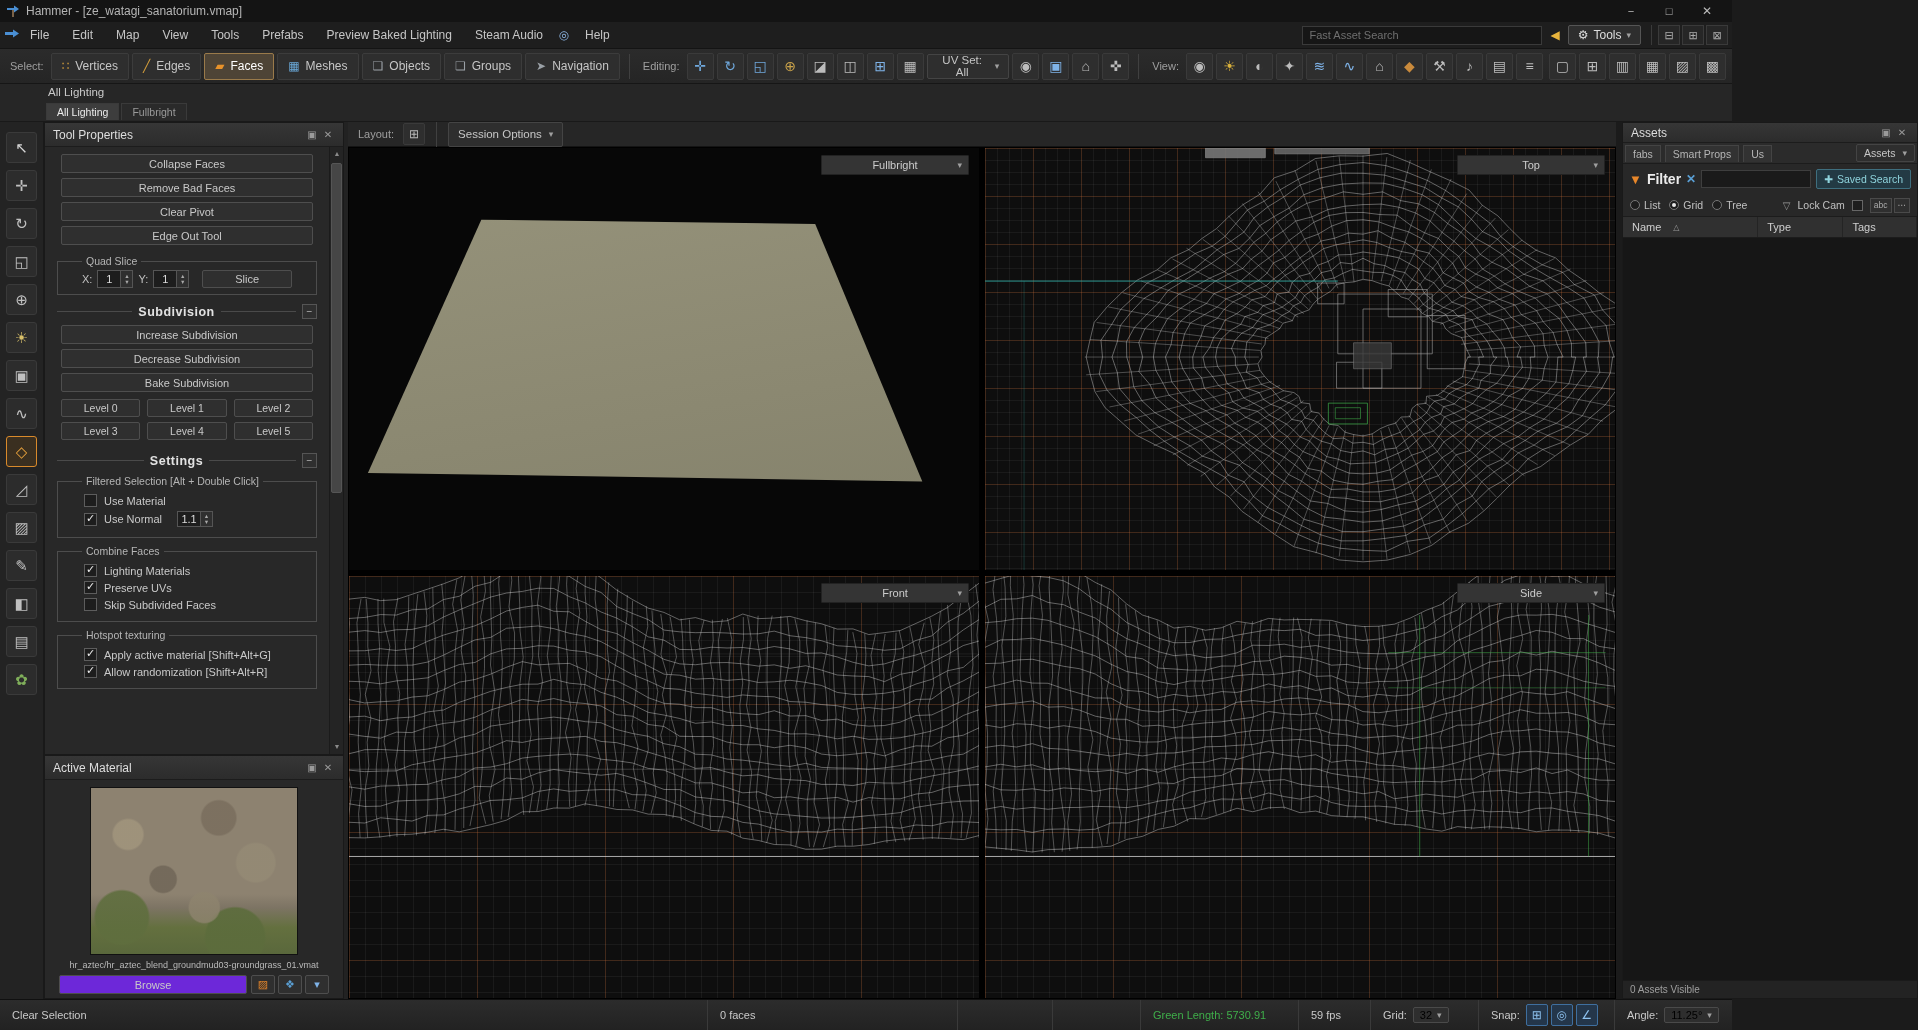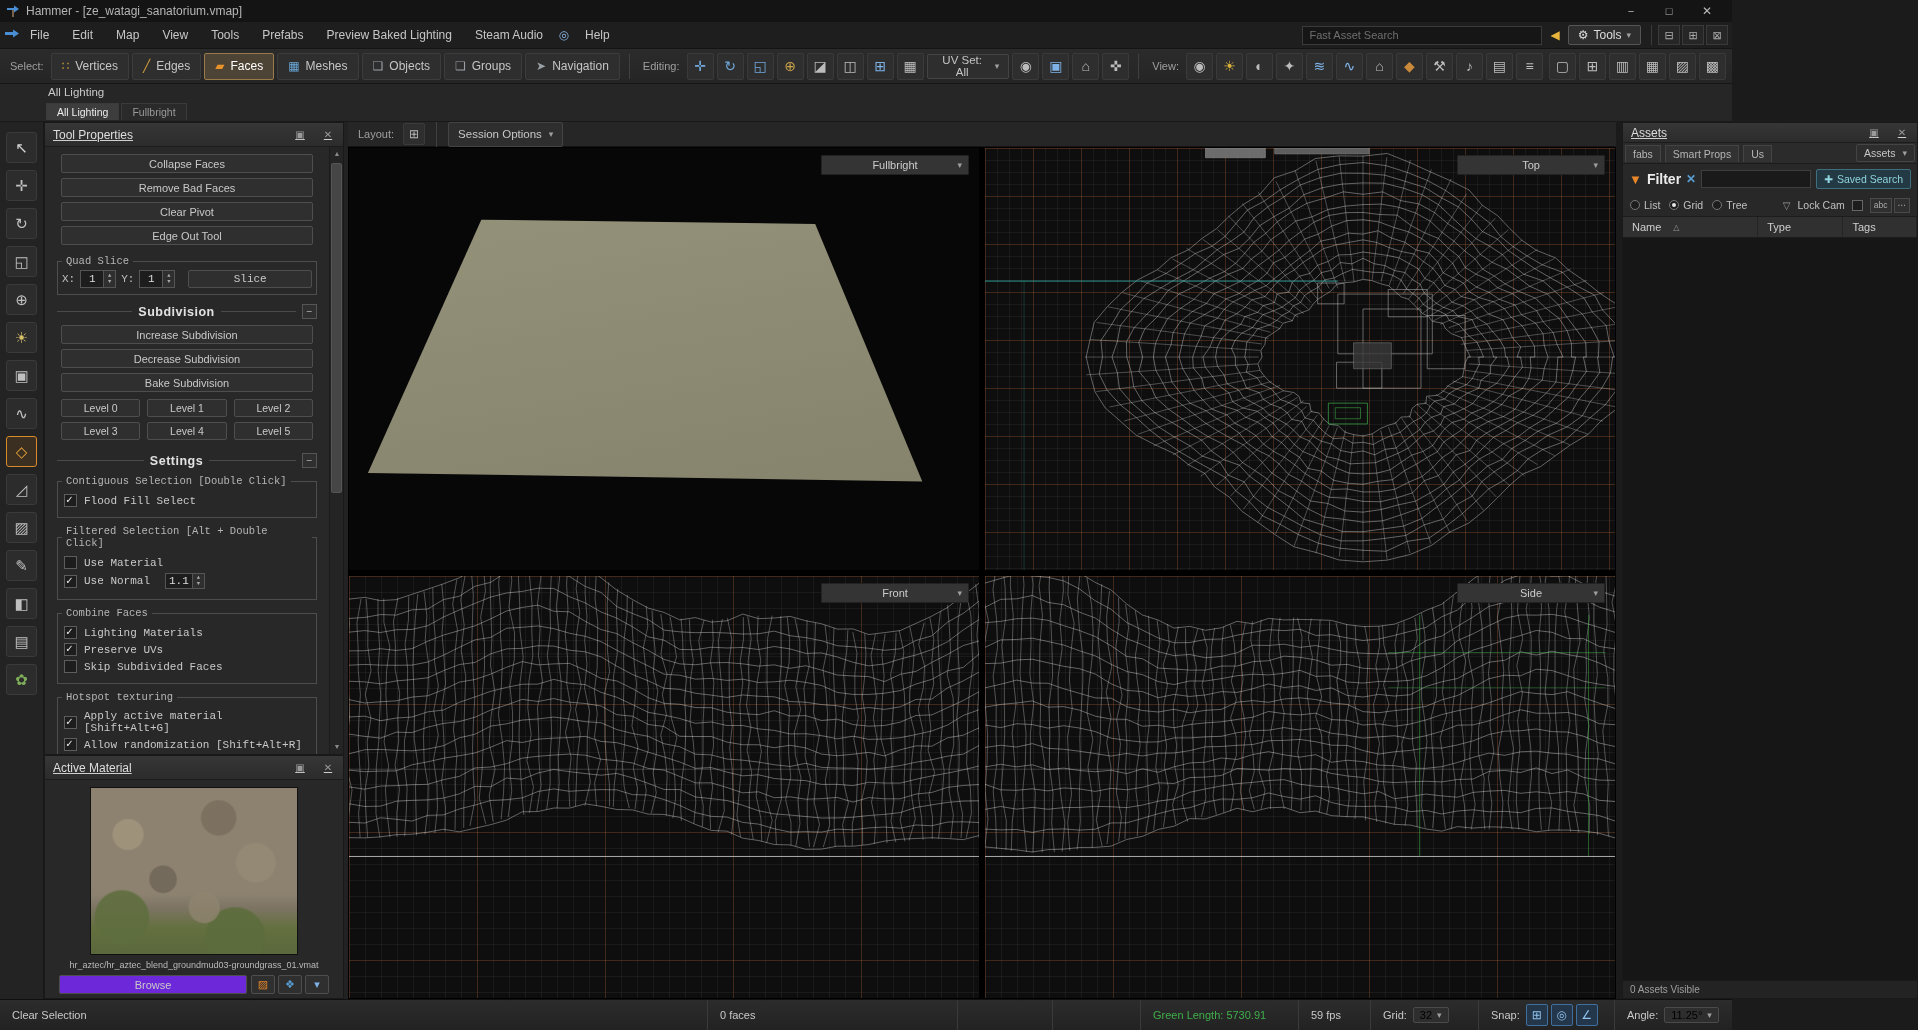--- a/index.html
+++ b/index.html
@@ -45,37 +45,37 @@
 .ltab{height:17px;padding:0 10px;background:#2a2a2a;border:1px solid #3a3a3a;border-bottom:none;color:#9a9a9a;font-size:10.5px;}
 .ltab.on{background:#3d3d3d;color:#ececec;}
 
 
 #left-tools{position:absolute;left:0;top:122px;width:44px;height:877px;background:#232323;border-right:1px solid #191919;display:flex;flex-direction:column;align-items:center;padding-top:10px;gap:7px;}
 .tool-btn{width:31px;height:31px;background:#2c2c2c;border:1px solid #3a3a3a;border-radius:3px;color:#c0c0c0;font-size:15px;display:flex;align-items:center;justify-content:center;}
 .tool-btn.on{border-color:#d98a2b;background:#3a2f20;}
 
 
 .panel{position:absolute;background:#282828;border:1px solid #191919;}
-.panel-head{height:24px;background:linear-gradient(#363636,#2c2c2c);border-bottom:1px solid #1c1c1c;display:flex;align-items:center;padding:0 8px;gap:14px;text-decoration:underline;}
+.panel-head{height:24px;background:linear-gradient(#363636,#2c2c2c);border-bottom:1px solid #1c1c1c;display:flex;align-items:center;padding:0 8px;gap:2px;}
 .ph-title{font-size:12px;color:#dedede;margin-right:auto;}
 .ph-ico{font-size:10px;color:#9a9a9a;width:14px;text-align:center;}
 
 #tool-props{left:44px;top:122px;width:300px;height:633px;}
 .tp-scroll{position:absolute;left:0;top:24px;right:14px;bottom:0;overflow:hidden;padding-top:4px;}
 .vscroll{position:absolute;right:0;top:24px;bottom:0;width:14px;background:#242424;border-left:1px solid #1b1b1b;}
 .vs-arrow{position:absolute;left:0;width:14px;height:14px;text-align:center;font-size:7px;color:#8a8a8a;line-height:14px;top:0;}
 .vs-arrow.bottom{top:auto;bottom:0;}
 .vs-thumb{position:absolute;left:1px;top:16px;width:11px;height:330px;background:#464646;border:1px solid #555;border-radius:2px;}
 
 .btn-col{display:flex;flex-direction:column;gap:5px;padding:3px 16px;}
 .wide-btn{height:19px;background:#2f2f2f;border:1px solid #4e4e4e;border-radius:2px;color:#c9c9c9;font-size:11px;}
 .level-grid{display:grid;grid-template-columns:repeat(3,1fr);gap:5px 7px;padding:4px 16px;}
 .lvl-btn{height:18px;background:#2f2f2f;border:1px solid #4e4e4e;border-radius:2px;color:#c9c9c9;font-size:10.5px;}
 
-fieldset.group{border:1px solid #4d4d4d;margin:7px 12px 4px;padding:3px 4px 6px;font-family:Liberation Mono, monospace;}
+fieldset.group{border:1px solid #4d4d4d;margin:7px 12px 4px;padding:3px 24px 6px;}
 fieldset.group legend{font-size:10.5px;color:#b5b5b5;padding:0 4px;}
 .qs-row{display:flex;align-items:center;gap:5px;}
 .lbl{font-size:11px;color:#c0c0c0;}
 .spin{display:inline-flex;align-items:stretch;height:18px;}
 .spin-val{min-width:24px;background:#1d1d1d;border:1px solid #555;color:#ddd;font-size:11px;display:flex;align-items:center;justify-content:center;padding:0 3px;}
 .spin-arrs{display:flex;flex-direction:column;justify-content:center;background:#2f2f2f;border:1px solid #555;border-left:none;width:12px;}
 .spin-arrs span{font-size:5.5px;line-height:6px;text-align:center;color:#aaa;}
 .slice-btn{flex:1;height:18px;background:#2f2f2f;border:1px solid #4e4e4e;border-radius:2px;color:#c9c9c9;font-size:11px;margin-left:8px;}
 
 .section-head{display:flex;align-items:center;gap:6px;margin:9px 12px 3px;}
@@ -472,29 +472,20 @@
           <button class="lvl-btn"><span>Level 5</span></button>
       </div>
 
       <div class="section-head">
         <span class="line"></span>
           <span class="sec-title">Settings</span>
           <span class="line"></span>
         <button class="collapse-btn">−</button>
       </div>
 
-      <fieldset class="group">
-        <legend>Contiguous Selection [Double Click]</legend>
-        <div>
-          <div class="check-row on">
-              <span class="checkbox"></span>
-              <span>Flood Fill Select</span>
-            </div>
-        </div>
-      </fieldset>
 
       <fieldset class="group">
         <legend>Filtered Selection [Alt + Double Click]</legend>
         <div>
           <div class="check-row">
               <span class="checkbox"></span>
               <span>Use Material</span>
 
             </div>
             <div class="check-row on">

